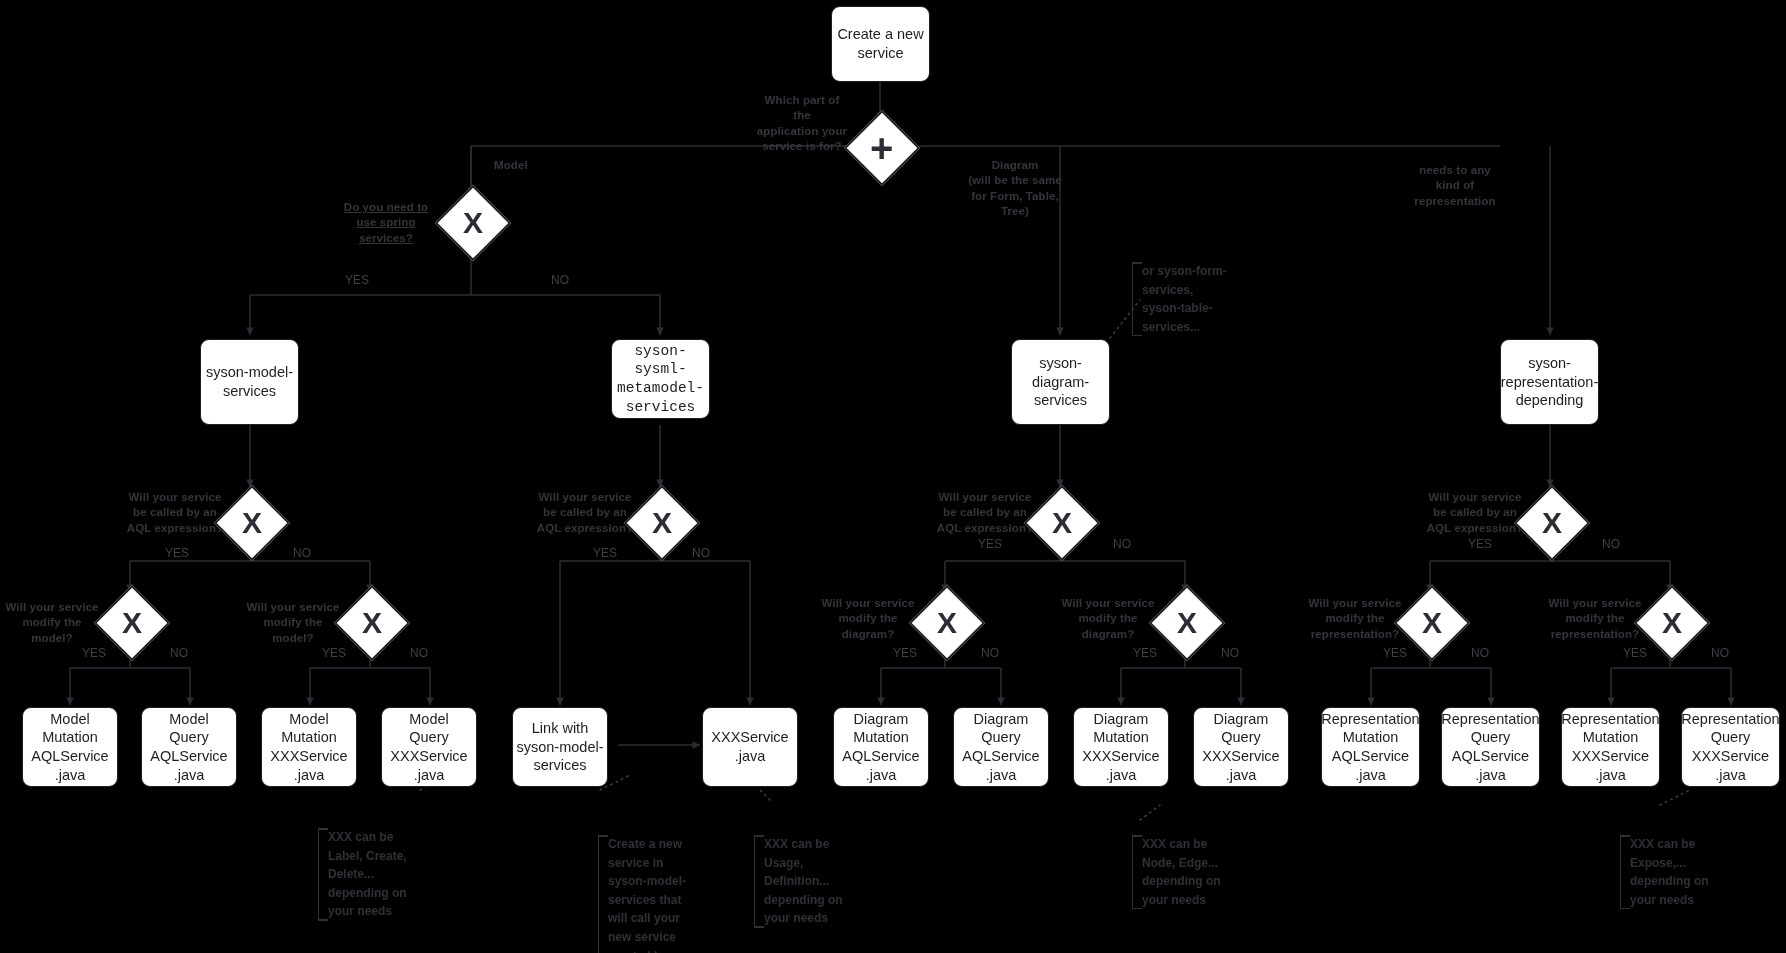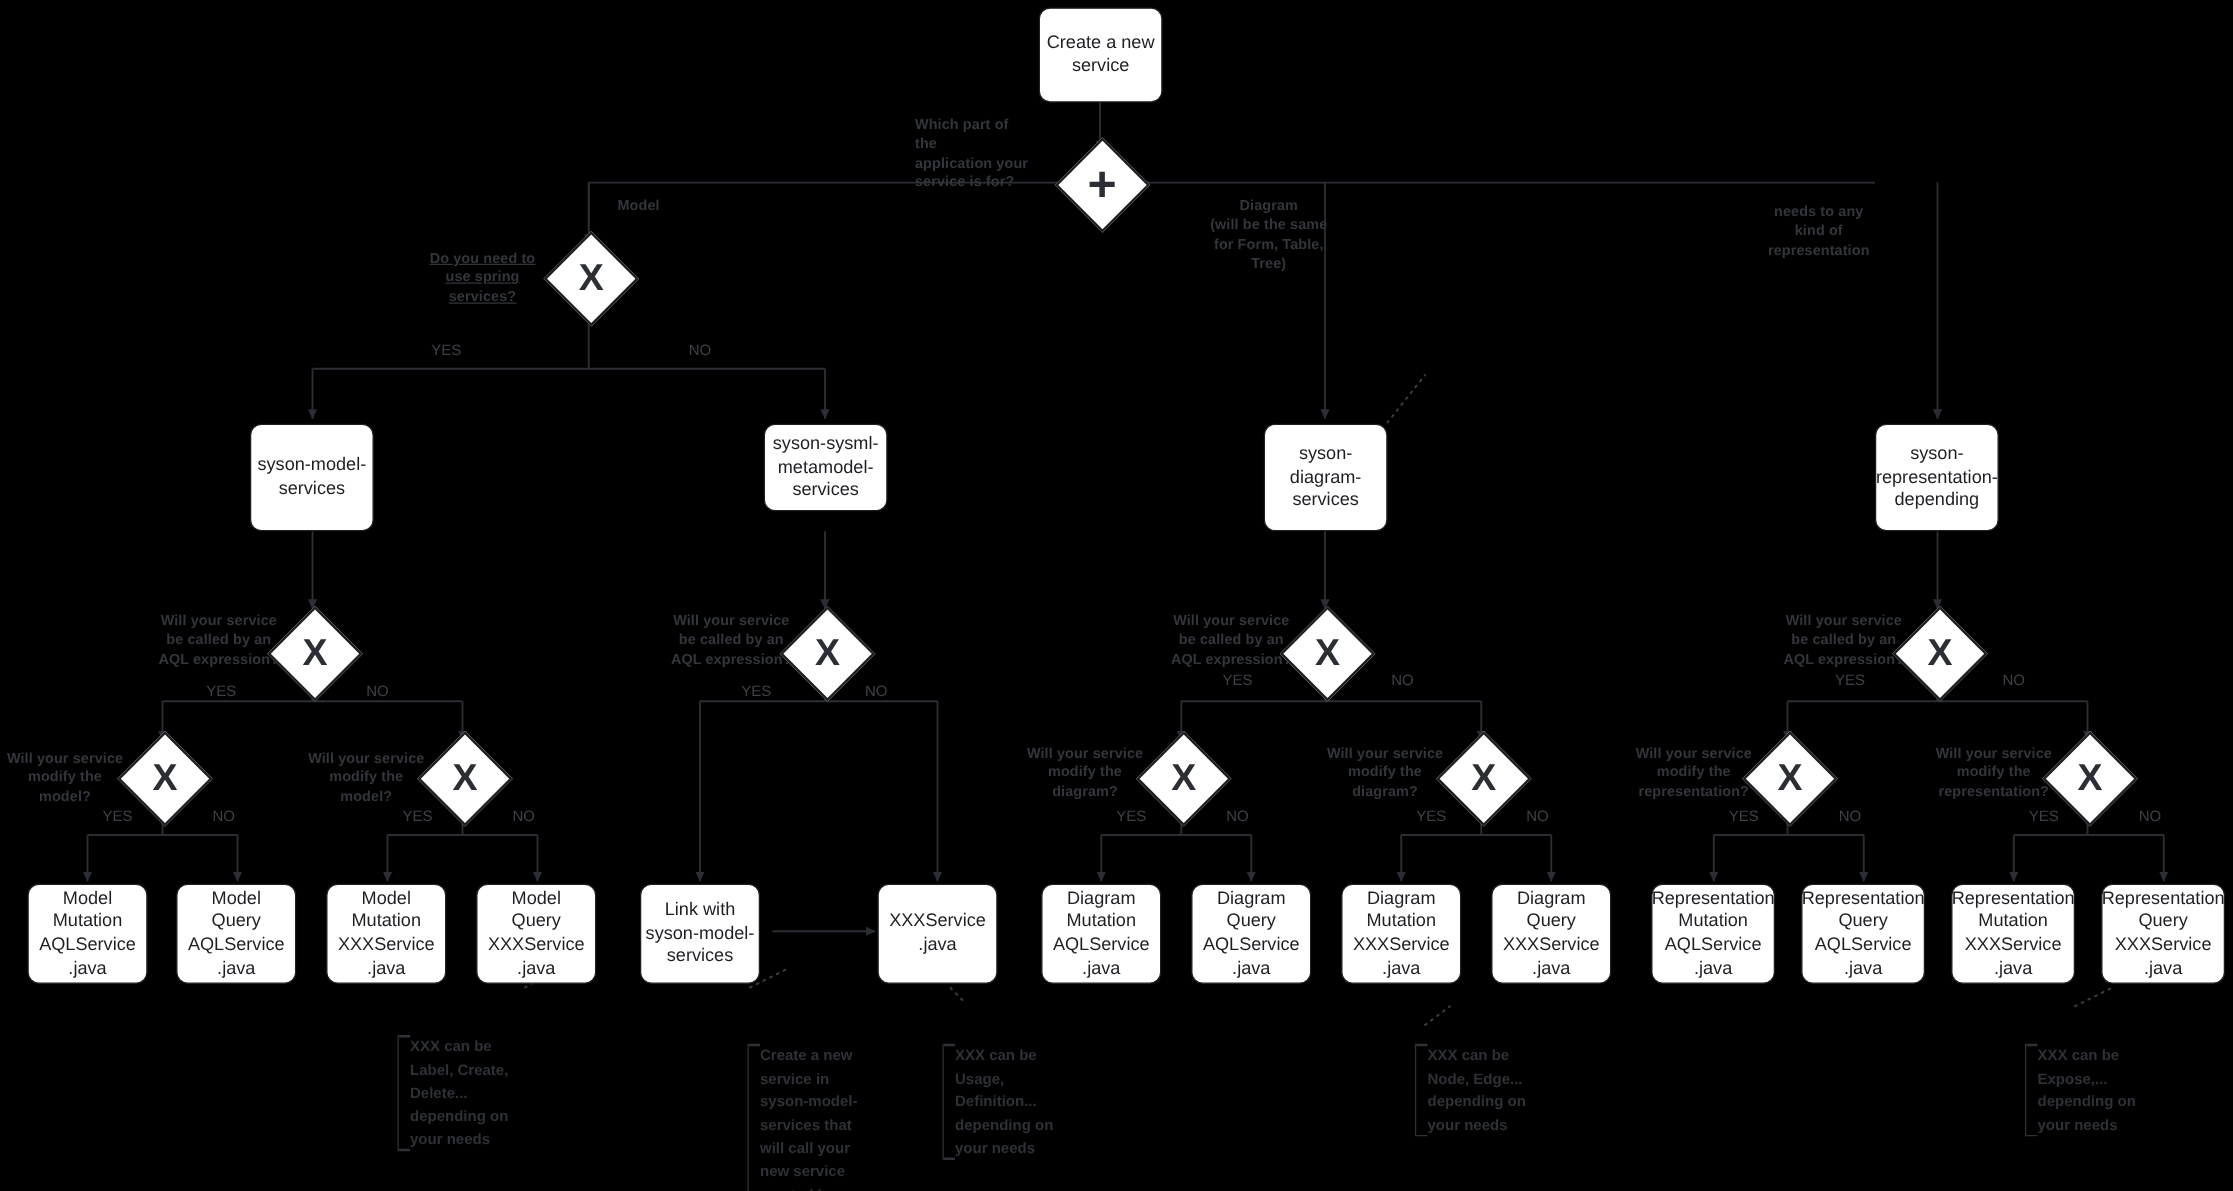--- a/index.html
+++ b/index.html
@@ -146,21 +146,21 @@
       <path d="M600,790 L630,775"></path>
       <path d="M770,800 L760,790"></path>
       <path d="M1140,820 L1160,805"></path>
       <path d="M1660,805 L1690,790"></path>
     </g>
   </svg>
 
   <div class="node" style="left:831px;top:6px;width:99px;height:76px;">Create a new
 service</div>
 
-  <div class="elabel" style="left:732px;top:93px;width:92px;">Which part of the
+  <div class="elabel" style="left:756px;top:93px;width:92px;text-align:center;">Which part of the
 application your
 service is for?</div>
 
   <div class="gw plus" style="left:855px;top:121px;">
     <span class="glyph">+</span>
   </div>
 
   <div class="elabel" style="left:494px;top:158px;">Model</div>
   <div class="elabel" style="left:960px;top:158px;width:110px;text-align:center;">Diagram
 (will be the same
@@ -174,29 +174,33 @@
 use spring
 services?</div>
   <div class="gw" style="left:446px;top:196px;">
     <span class="glyph">X</span>
   </div>
   <div class="yn" style="left:345px;top:273px;">YES</div>
   <div class="yn" style="left:551px;top:273px;">NO</div>
 
   <div class="node" style="left:200px;top:339px;width:99px;height:86px;">syson-model-
 services</div>
-  <div class="node" style="left:611px;top:339px;width:99px;height:70px;">syson-sysml-
+  <div class="node" style="left:611px;top:339px;width:99px;height:80px;font-family:Liberation Mono, monospace;">syson-sysml-
 metamodel-
 services</div>
   <div class="node" style="left:1011px;top:339px;width:99px;height:86px;">syson-diagram-
 services</div>
   <div class="node" style="left:1500px;top:339px;width:99px;height:86px;">syson-
 representation-
 depending</div>
 
+  <div class="note" style="left:1132px;top:262px;width:92px;">or syson-form-
+services,
+syson-table-
+services...</div>
 
   <div class="elabel" style="left:126px;top:490px;width:98px;text-align:center;">Will your service
 be called by an
 AQL expression?</div>
   <div class="gw" style="left:225px;top:496px;">
     <span class="glyph">X</span>
   </div>
   <div class="yn" style="left:165px;top:546px;">YES</div>
   <div class="yn" style="left:293px;top:546px;">NO</div>
 

